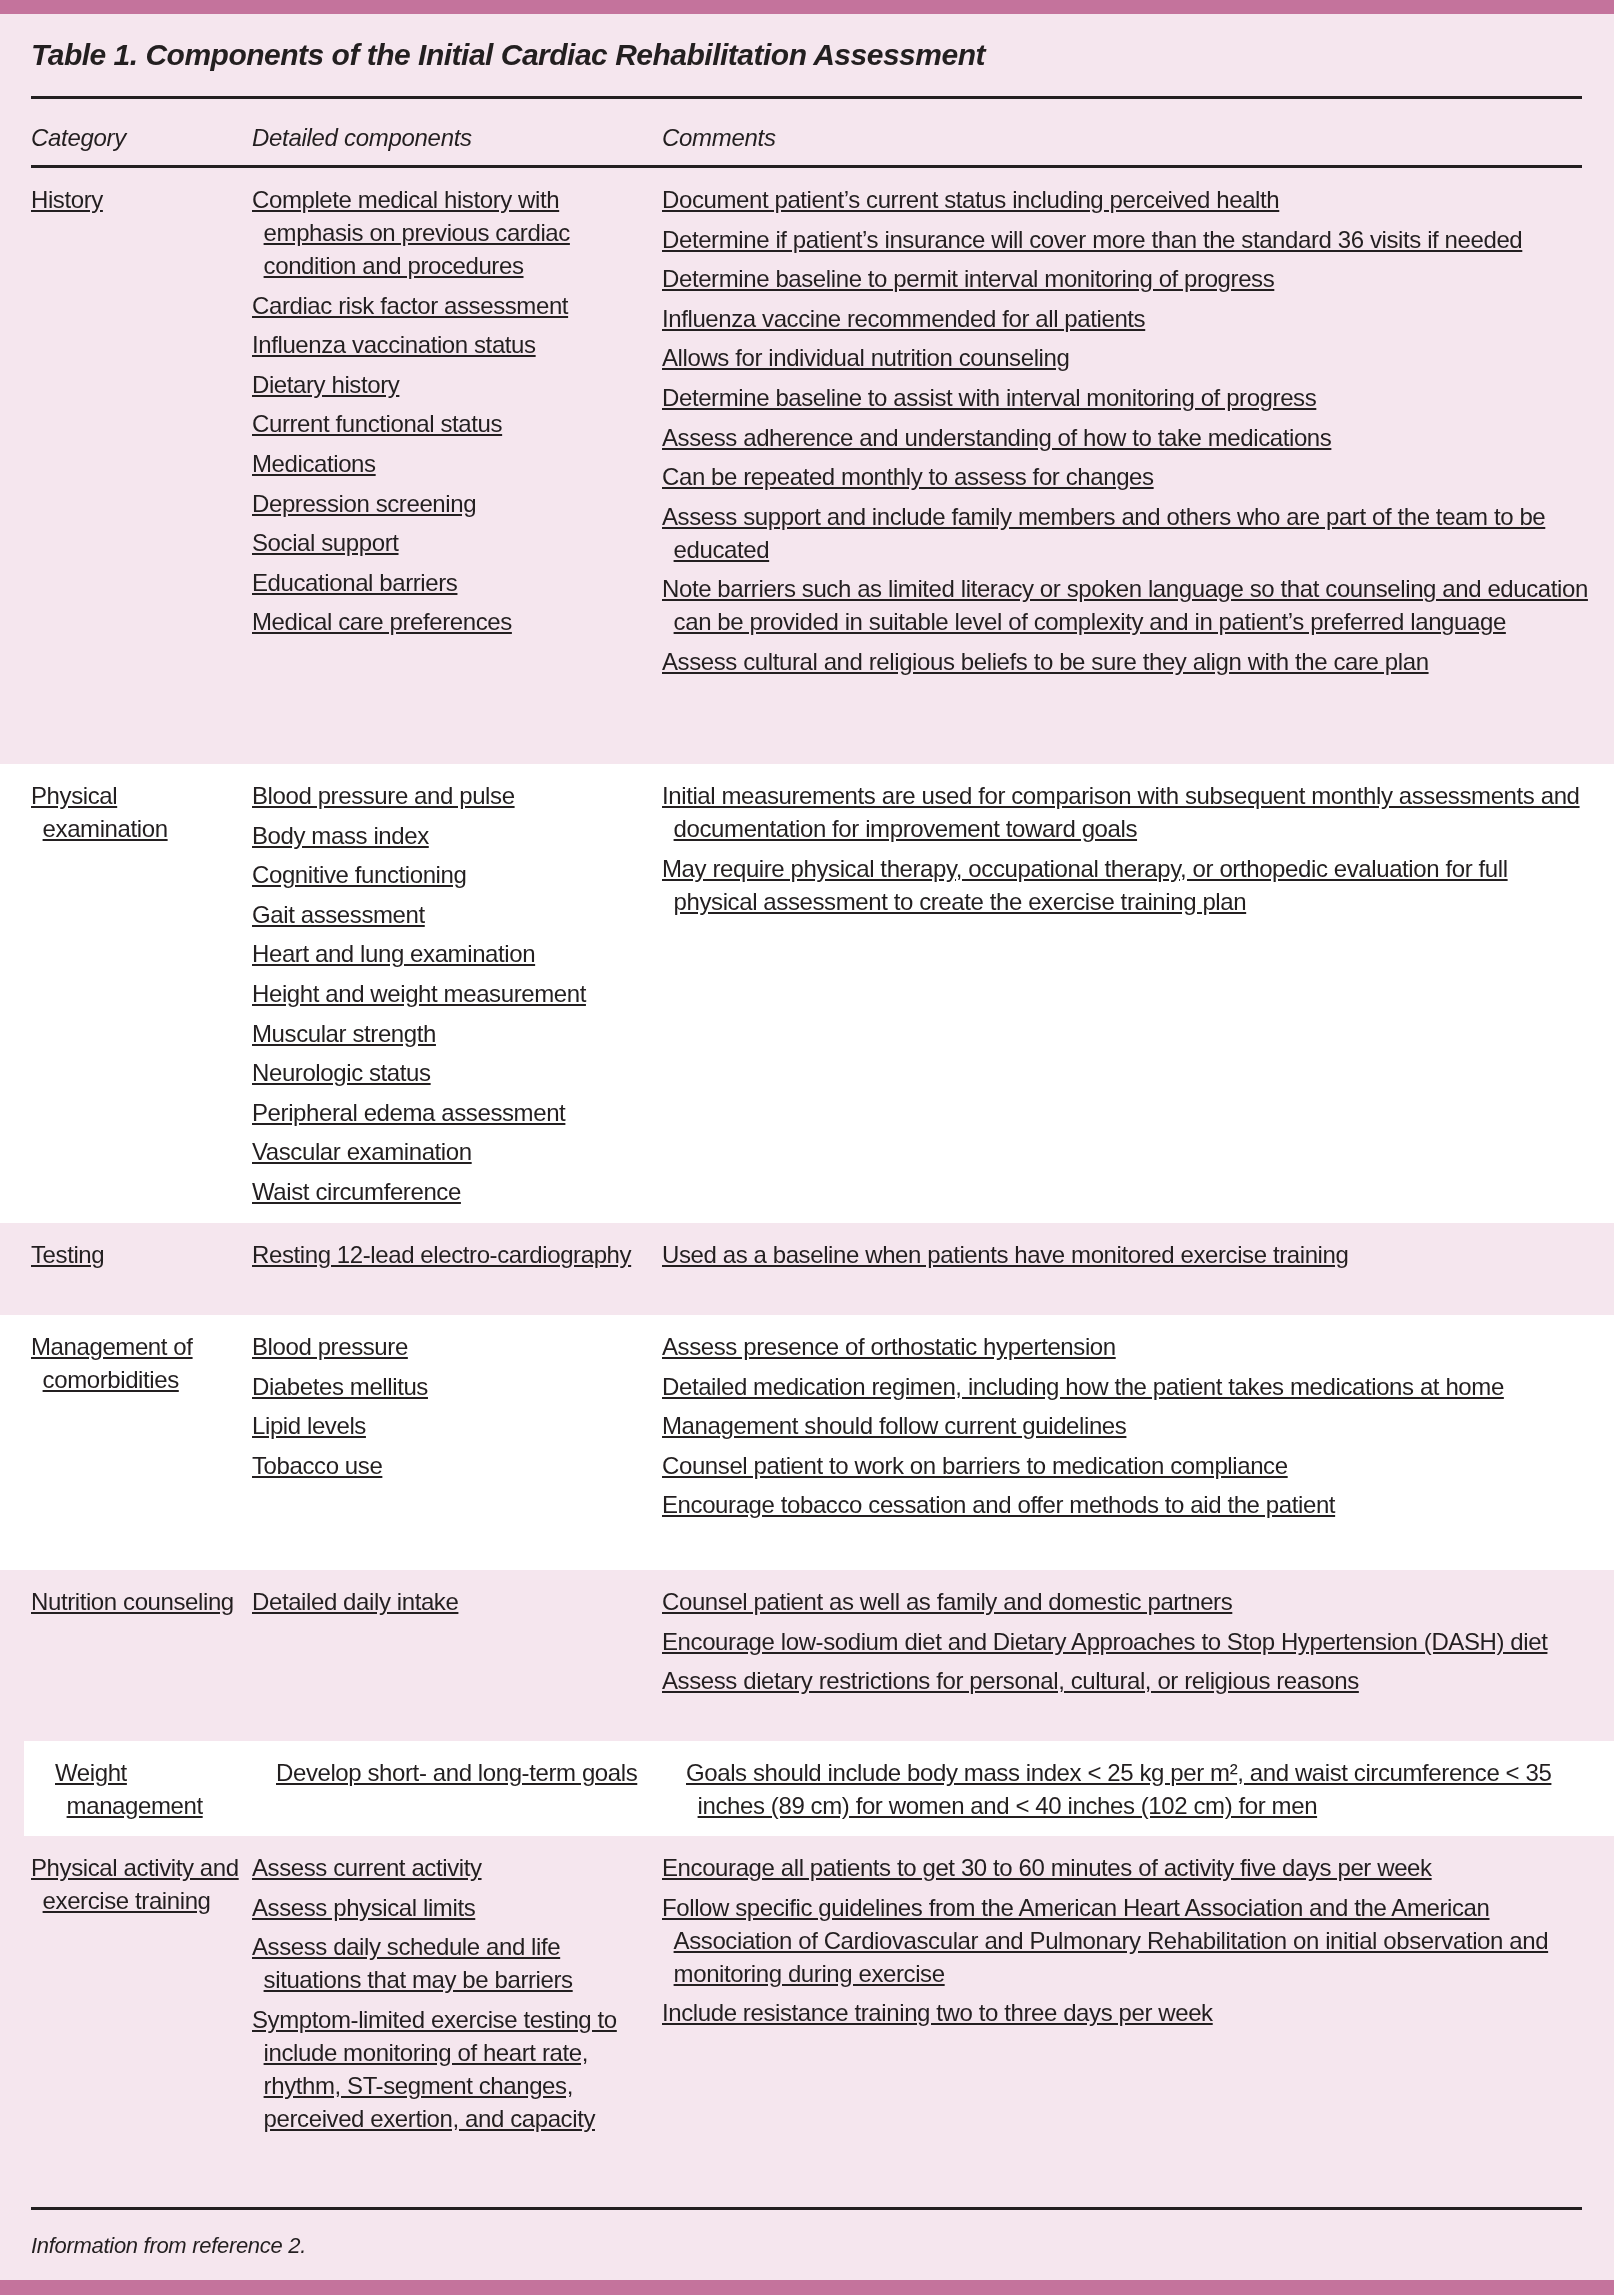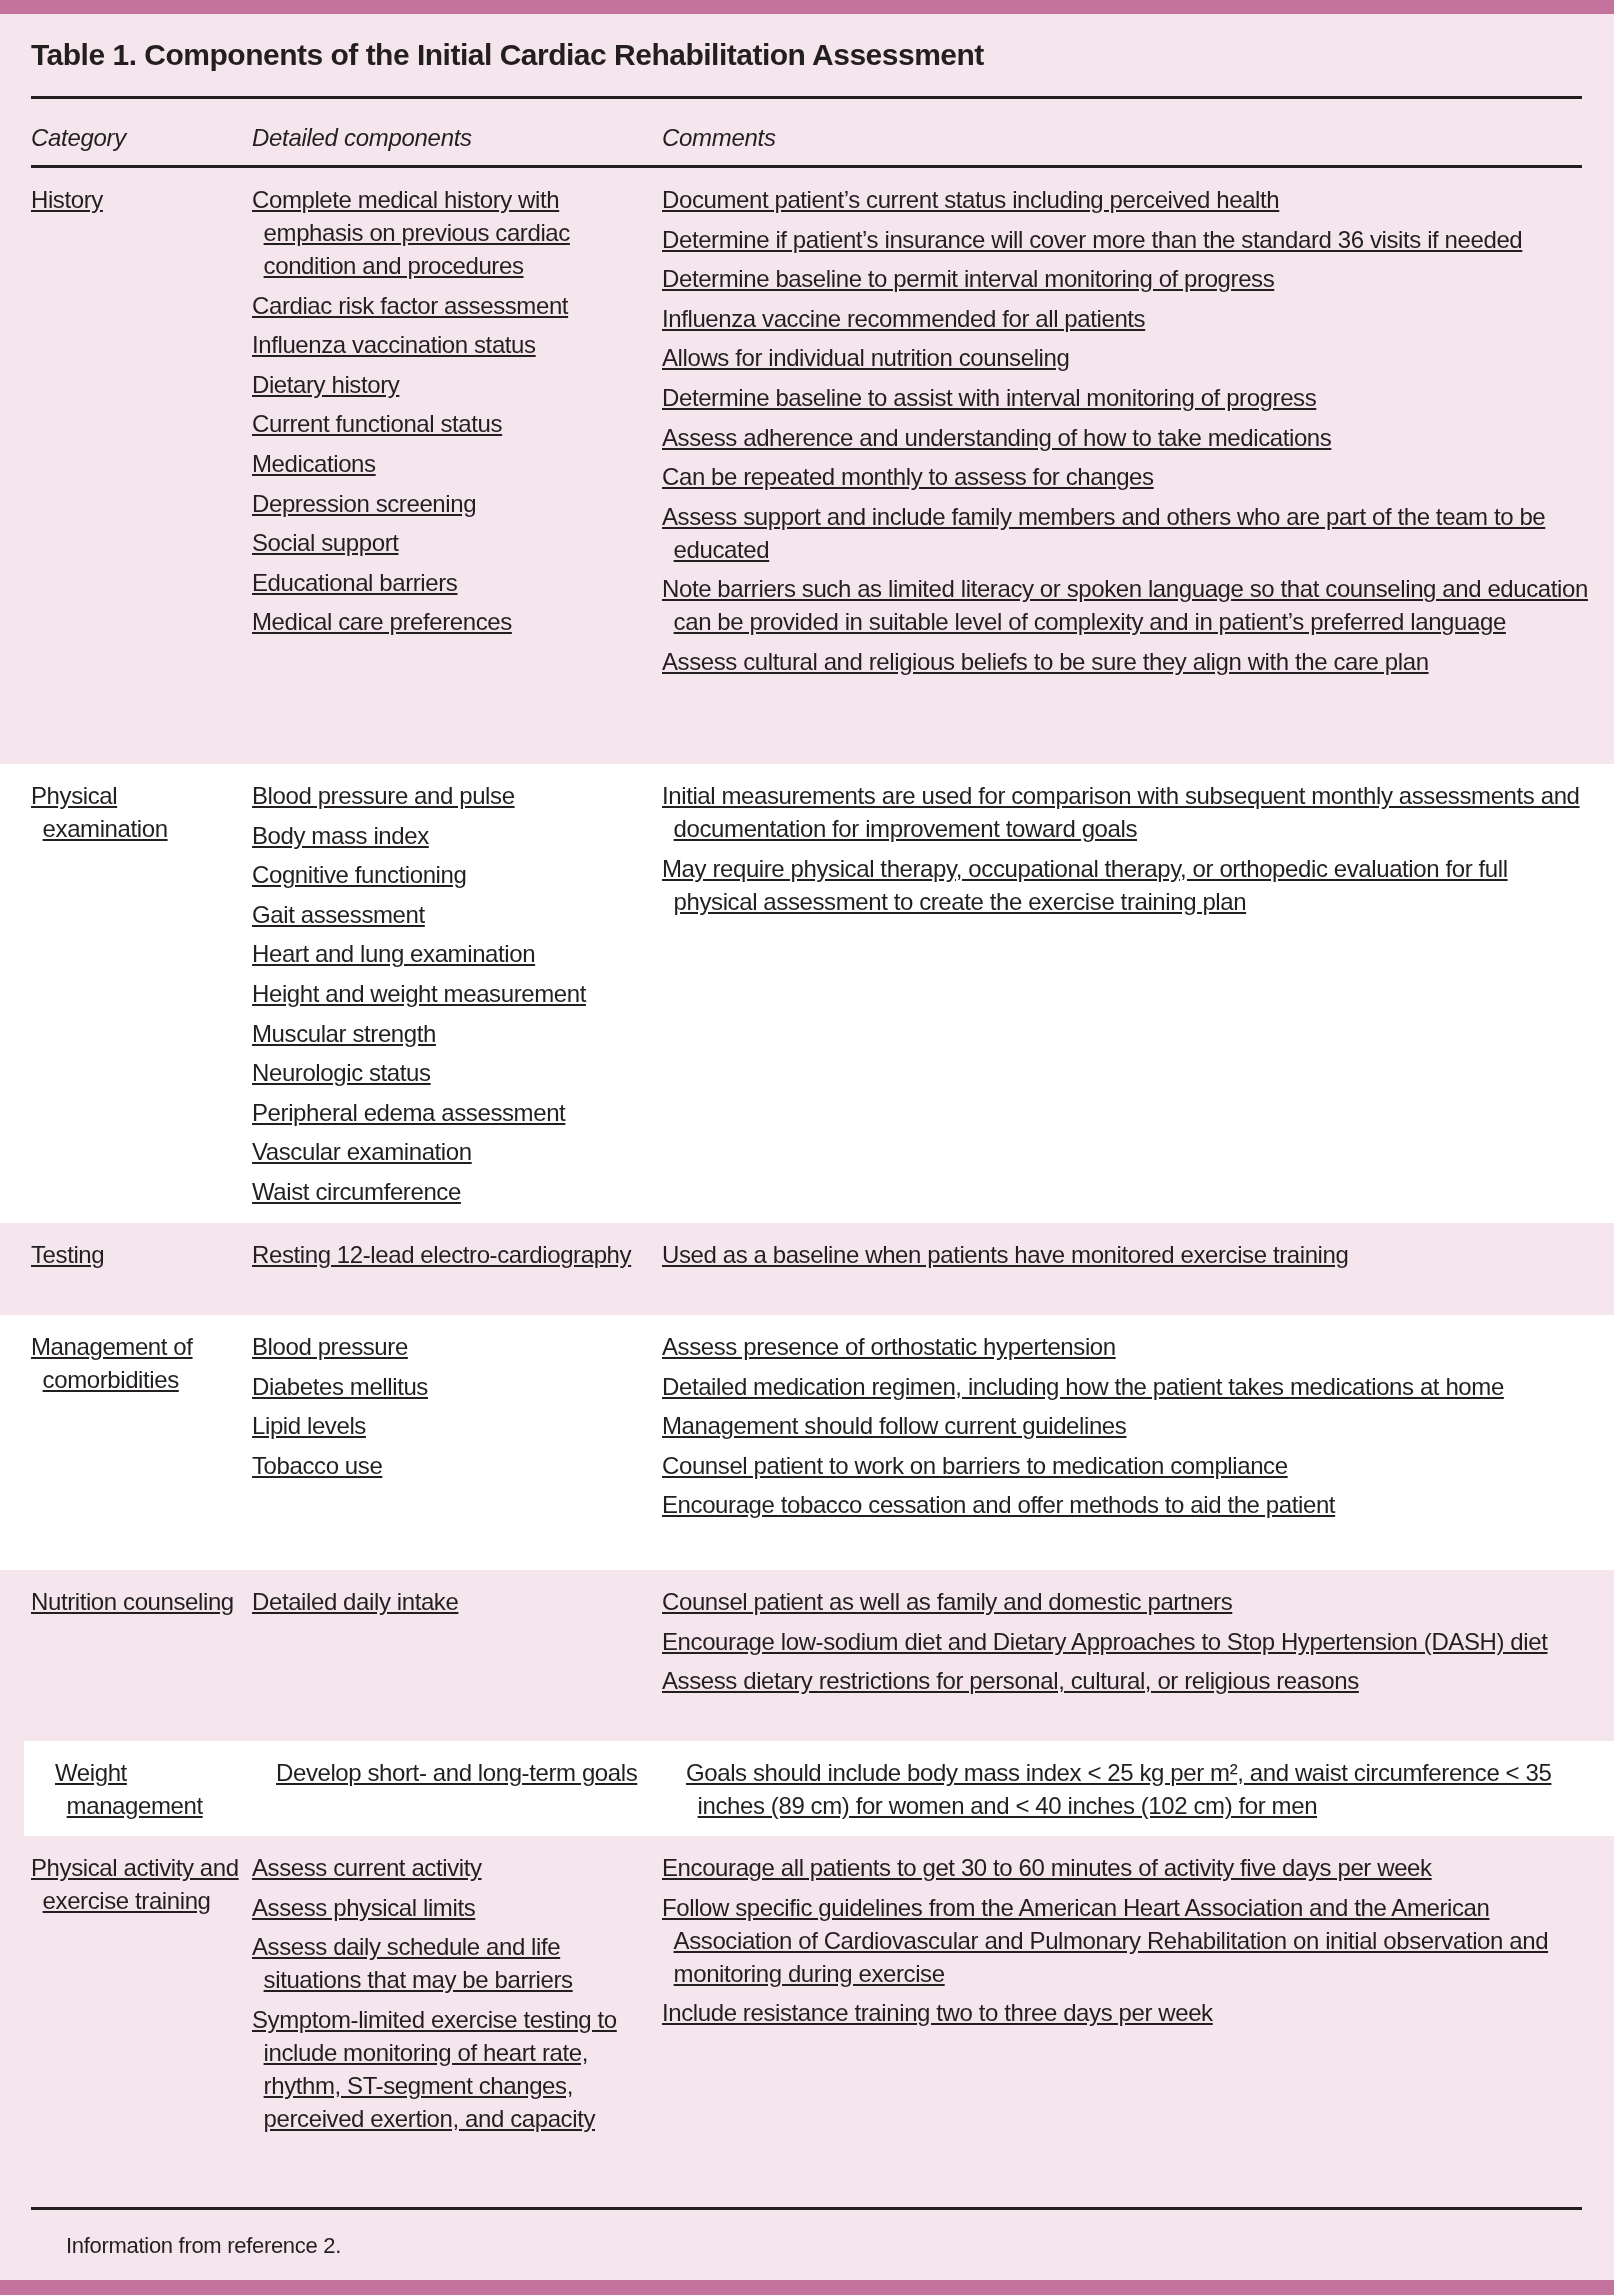--- a/index.html
+++ b/index.html
@@ -17,20 +17,21 @@
     background: #c4739c;
   }
   .bottom-bar {
     position: absolute; left: 0; bottom: 0; width: 1615px; height: 15px;
     background: #c4739c;
   }
   .title {
     position: absolute; left: 31px; top: 38px;
     font-size: 30px; font-weight: bold; letter-spacing: -0.5px;
     color: #231f20;
+    font-style: italic;
   }
   .rule {
     position: absolute; left: 31px; width: 1551px; height: 2.5px;
     background: #231f20;
   }
   .header-row {
     position: absolute; left: 0; top: 124px; width: 1615px; height: 36px;
   }
   .header-row span {
     position: absolute; top: 0;
@@ -58,21 +59,21 @@
     line-height: 33px;
     letter-spacing: -0.4px;
     padding-left: 11.6px;
     text-indent: -11.6px;
     margin-bottom: 6.6px;
   }
   .col.cat .item { width: 199px; }
 
   .footnote {
     position: absolute; left: 31px; top: 2233px;
-    font-size: 22px; letter-spacing: -0.3px; margin-left: 35px;
+    font-style: italic; font-size: 22px; letter-spacing: -0.3px;
   }
 </style>
 </head>
 <body>
 
 <div class="top-bar"></div>
 
 <div class="title">Table 1. Components of the Initial Cardiac Rehabilitation Assessment</div>
 <div class="rule" style="top:96px;"></div>
 

